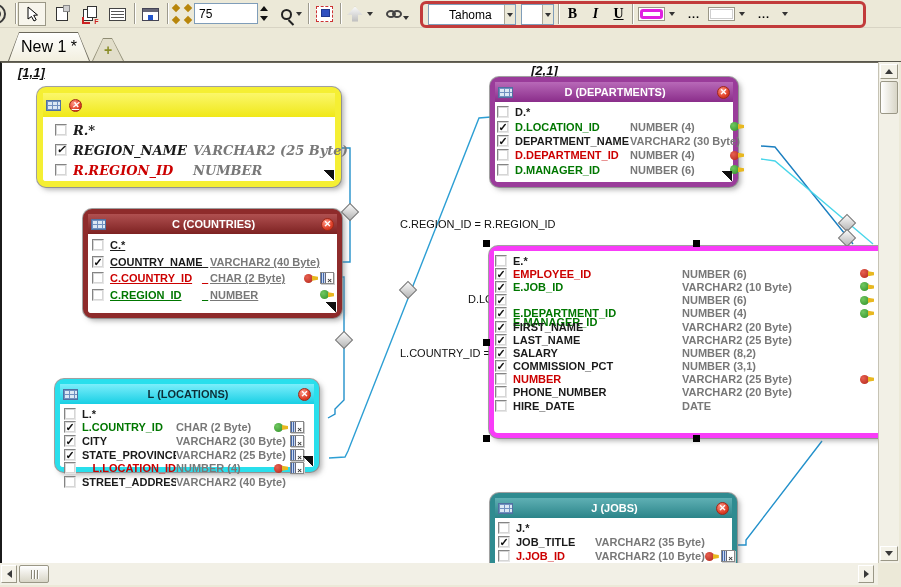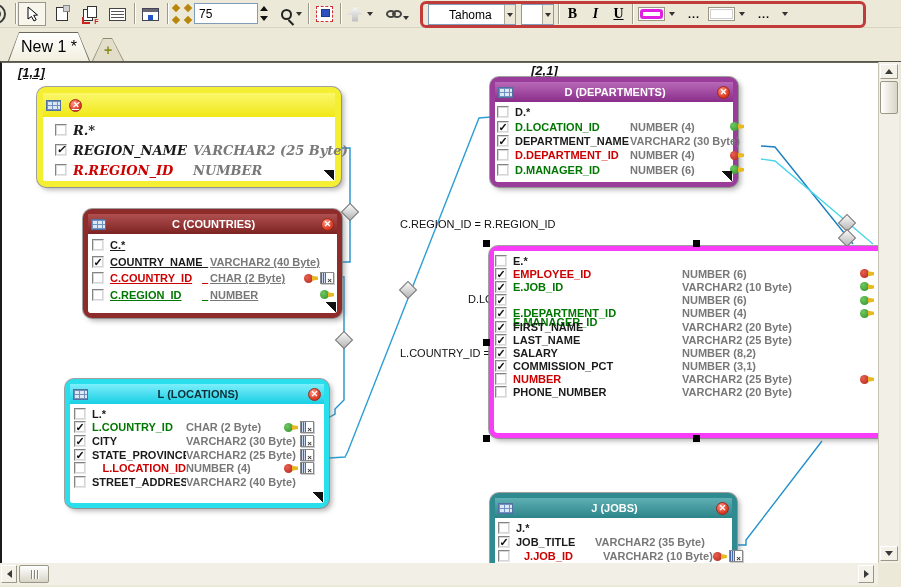--- a/index.html
+++ b/index.html
@@ -336,21 +336,21 @@
           <span class="dash" style="color: rgb(0, 119, 0);">_</span>
           <span class="ftype">NUMBER</span>
           <span class="ficons">
             <span class="pkey green"></span>
           </span>
         </div>
       </div>
     <span class="grip"></span>
   </div>
 
-  <div class="tbox t-locations" style="left: 63px; top: 316px; width: 264px; height: 129px; border-color: rgb(41, 223, 236);">
+  <div class="tbox t-locations" style="left: 53px; top: 316px; width: 264px; height: 93px; border-color: rgb(41, 223, 236);">
     <div class="thead">
       <span class="ticon"></span>
       <span class="ttitle">L (LOCATIONS)</span>
       <span class="closebtn">✕</span>
     </div>
     <div class="tbody" style="--rh:13.6px;--pl:4px;--pr:10px;--nw:94px">
         <div class="trow">
           <span class="cb"></span>
           <span class="fname">L.*</span>
           <span class="ftype"></span>
@@ -518,20 +518,26 @@
           <span class="ficons">
             <span class="pkey red"></span>
           </span>
         </div>
         <div class="trow">
           <span class="cb"></span>
           <span class="fname">PHONE_NUMBER</span>
           <span class="ftype">VARCHAR2 (20 Byte)</span>
           <span class="ficons"></span>
         </div>
+        <div class="trow">
+          <span class="cb"></span>
+          <span class="fname">HIRE_DATE</span>
+          <span class="ftype">DATE</span>
+          <span class="ficons"></span>
+        </div>
       </div>
   </div>
   <div class="handle" style="left:481px;top:177px"></div>
   <div class="handle" style="left:691px;top:177px"></div>
   <div class="handle" style="left:481px;top:276px"></div>
   <div class="handle" style="left:481px;top:372px"></div>
   <div class="handle" style="left:691px;top:372px"></div>
 
   <div class="tbox t-jobs" style="left: 488px; top: 430px; width: 247px; height: 126px; border-color: rgb(47, 139, 144);">
     <div class="thead">
@@ -547,21 +553,21 @@
           <span class="ficons"></span>
         </div>
         <div class="trow">
           <span class="cb">✓</span>
           <span class="fname">JOB_TITLE</span>
           <span class="ftype">VARCHAR2 (35 Byte)</span>
           <span class="ficons"></span>
         </div>
         <div class="trow">
           <span class="cb"></span>
-          <span class="fname" style="color: rgb(204, 0, 0); margin-left: 8px;">J.JOB_ID</span>
+          <span class="fname" style="color: rgb(204, 0, 0);">J.JOB_ID</span>
           <span class="ftype">VARCHAR2 (10 Byte)</span>
           <span class="ficons">
             <span class="pkey red"></span>
             <span class="colicon"></span>
           </span>
         </div>
       </div>
   </div>
 </div>
 

